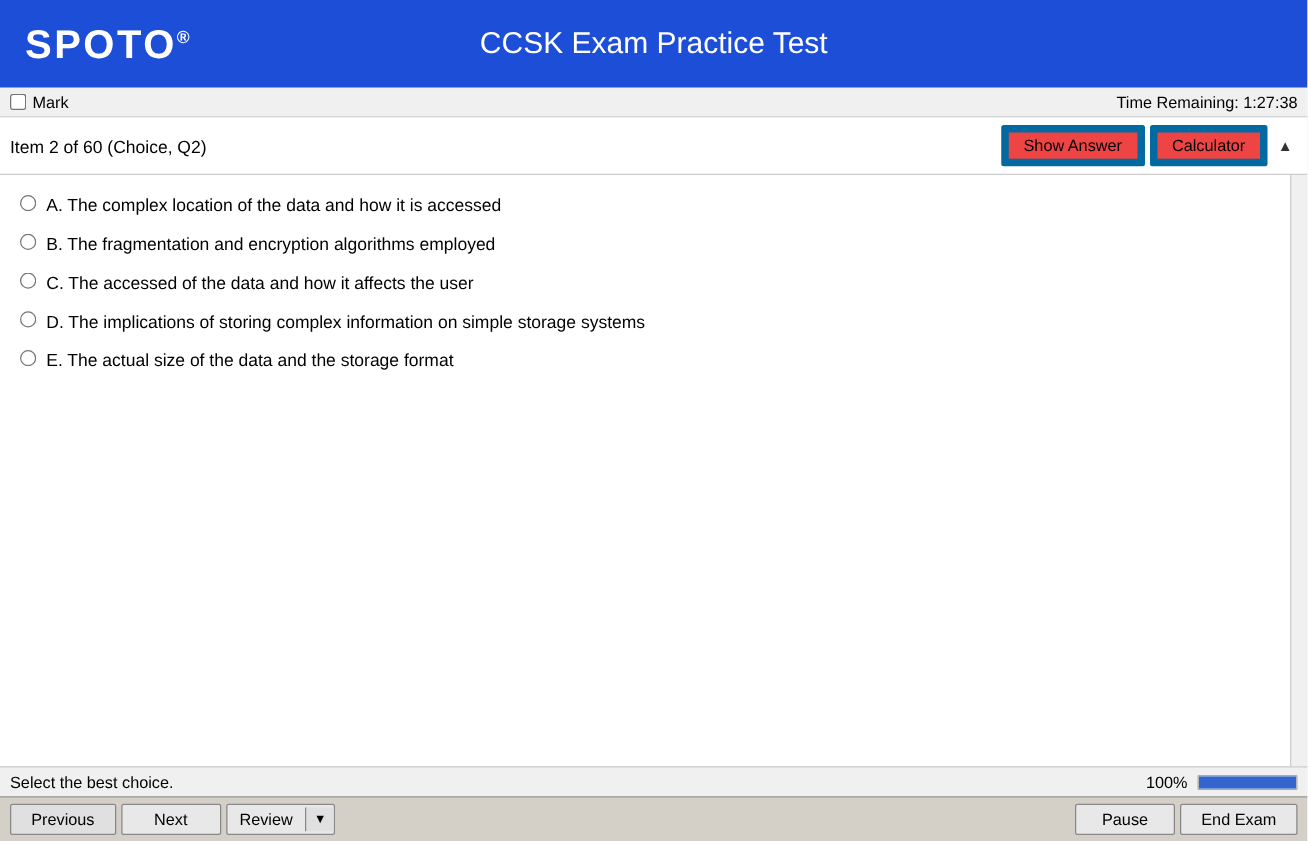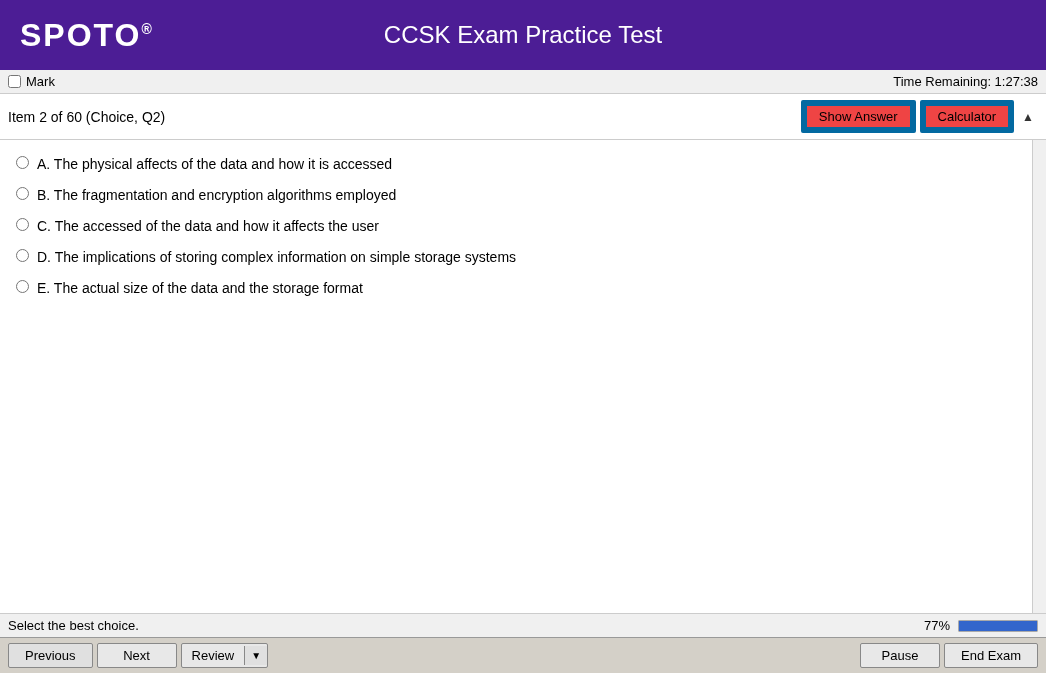--- a/index.html
+++ b/index.html
@@ -1,20 +1,20 @@
 <!DOCTYPE html>
 <html><head>
   <meta charset="utf-8">
   <style>
     * { box-sizing: border-box; margin: 0; padding: 0; }
     body { font-family: Arial, sans-serif; font-size: 14px; background: #f0f0f0; height: 673px; display: flex; flex-direction: column; overflow: hidden; }
 
     
     #header {
-      background: #4c1d95;
+      background: #1d4ed8;
       color: white;
       display: flex;
       align-items: center;
       justify-content: center;
       padding: 10px 4px;
       min-height: 70px;
       position: relative;
     }
     #logo {
       position: absolute;
@@ -235,21 +235,21 @@
     <button class="item-btn">Calculator</button>
     <div style="font-size:12px; cursor:pointer; color:#333; padding:0 4px;">▲</div>
   </div>
 </div>
 
 <div id="main">
   <div id="question-area">
     <div id="options-list">
         <div class="option">
           <input type="radio" name="question-option" value="A" style="">
-          <span class="option-label">A.   The physical affects of the data and how it is accessed</span>
+          <span class="option-label">A.   The complex location of the data and how it is accessed</span>
         </div>
         <div class="option">
           <input type="radio" name="question-option" value="B" style="">
           <span class="option-label">B.   The fragmentation and encryption algorithms employed</span>
         </div>
         <div class="option">
           <input type="radio" name="question-option" value="C" style="">
           <span class="option-label">C.   The accessed of the data and how it affects the user</span>
         </div>
         <div class="option">
@@ -261,21 +261,21 @@
           <span class="option-label">E.   The actual size of the data and the storage format</span>
         </div>
       </div>
   </div>
   <div id="right-scrollbar"></div>
 </div>
 
 <div id="status-bar">
   <div id="status-text">Select the best choice.</div>
   <div id="progress-area">
-    <span id="progress-percent">77%</span>
+    <span id="progress-percent">100%</span>
     <div id="progress-bar-container">
       <div id="progress-bar-fill" style="width: 100%;"></div>
     </div>
   </div>
 </div>
 
 <div id="bottom-nav">
   <div id="bottom-left">
     <button class="nav-btn" disabled="">Previous</button>
     <button class="nav-btn">Next</button>

